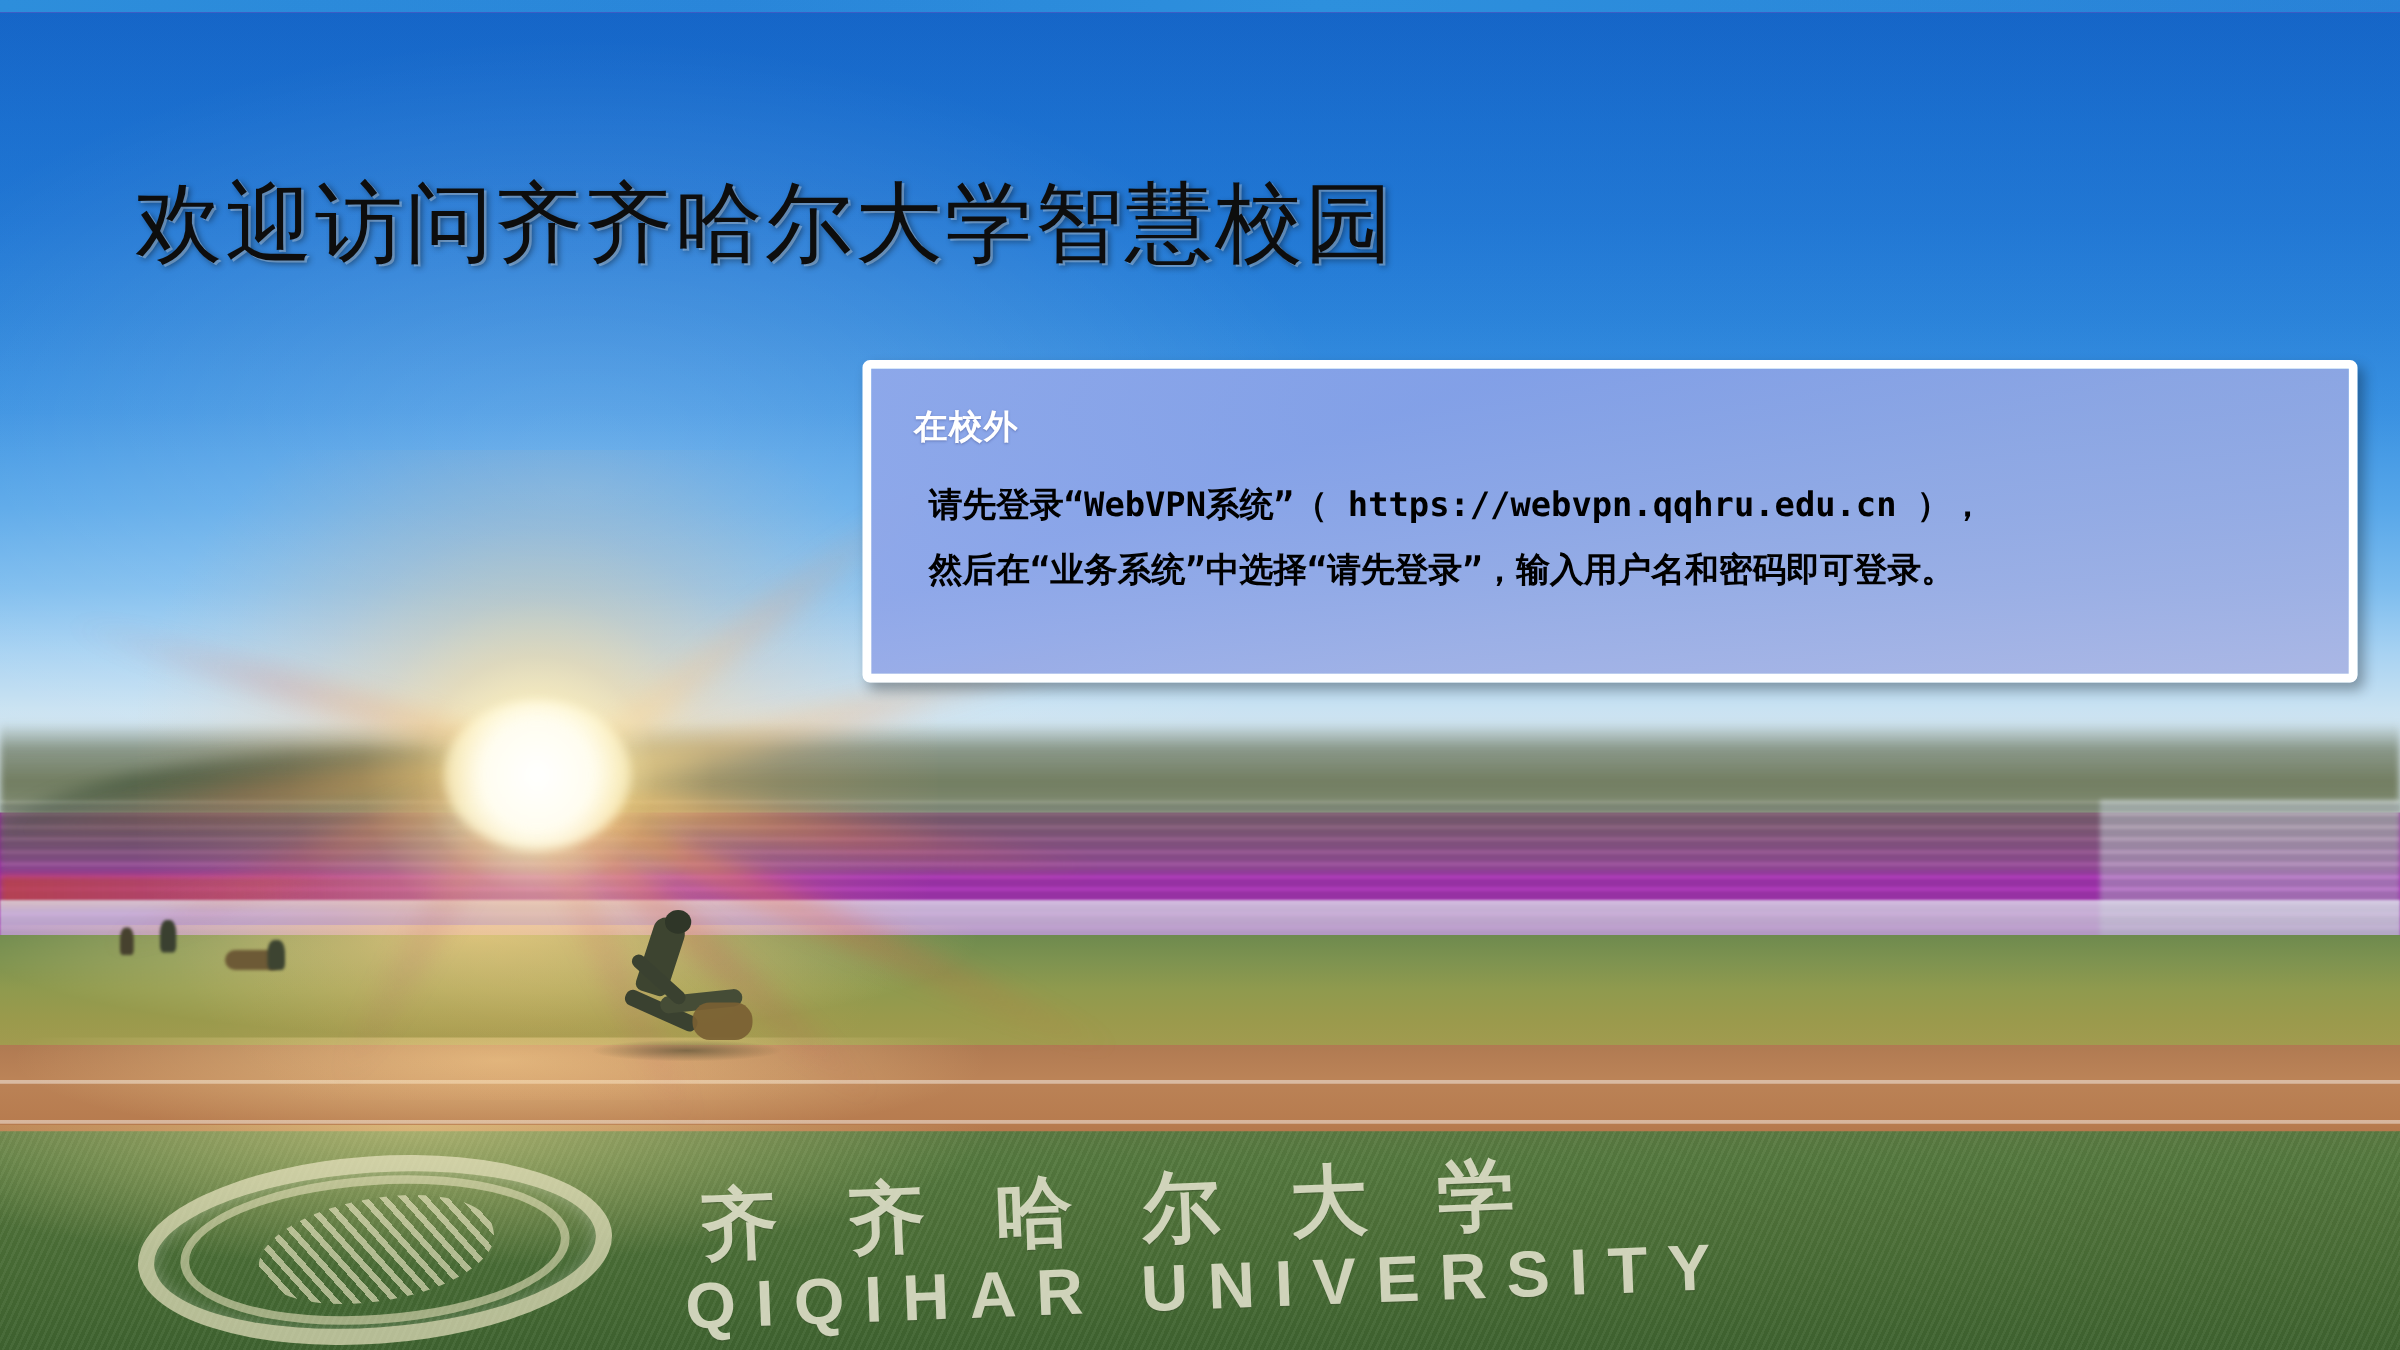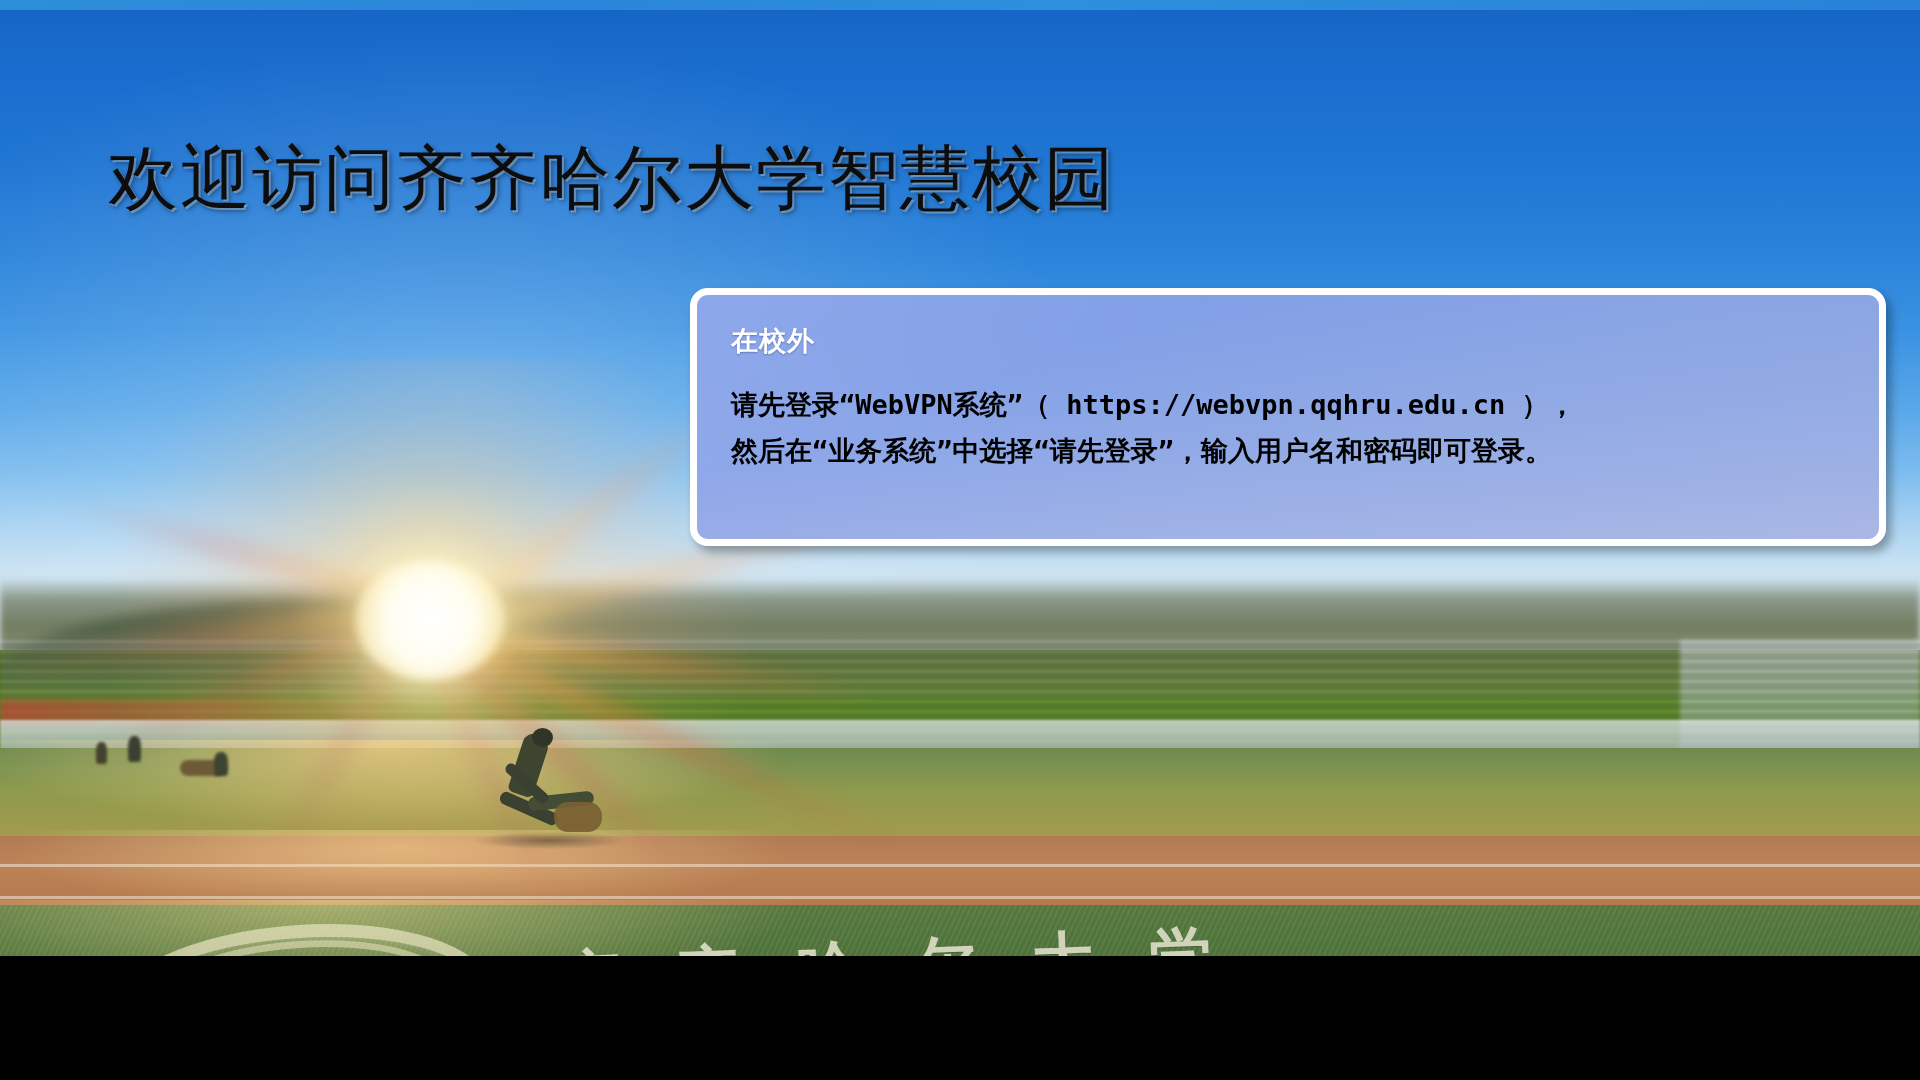--- a/index.html
+++ b/index.html
@@ -9,23 +9,23 @@
     background: #000;
   }
   body {
     font-family: "Liberation Sans", "DejaVu Sans", sans-serif;
   }
 
   
   #slide {
     position: relative;
     width: 1920px;
-    height: 956px;
+    height: 1080px;
     overflow: hidden;
-    background: #4d7c0f;
+    background: #a21caf;
   }
 
   
   .bg-layer { position: absolute; left: 0; top: 0; width: 100%; height: 100%; }
 
   
   .sky-strip {
     position: absolute; left: 0; top: 0; width: 100%; height: 10px;
     background: linear-gradient(to right,#2f93e0,#2b8ade 30%,#2f95e2 55%,#2a86dc 100%);
   }
@@ -288,21 +288,21 @@
     letter-spacing: 2px;
     white-space: nowrap;
     text-shadow:
       2px 2px 0 rgba(255,255,255,.30),
       3px 3px 5px rgba(0,0,0,.45);
   }
 
   .callout {
     position: absolute;
     border: 7px solid #ffffff;
-    border-radius: 18px;
+    border-radius: 6px;
     box-sizing: border-box;
     box-shadow: 5px 6px 10px rgba(0,0,0,.32);
     background: linear-gradient(160deg,
         rgba(150,170,235,0.88) 0%,
         rgba(143,163,232,0.86) 28%,
         rgba(155,170,228,0.84) 58%,
         rgba(168,176,226,0.82) 100%);
     padding: 28px 34px 16px 34px;
   }
   .callout.box2 {
@@ -320,21 +320,21 @@
     letter-spacing: 1px;
     margin: 0 0 26px 0;
     text-shadow: 0 1px 2px rgba(40,50,110,.40);
   }
   .callout-line {
     color: #000000;
     font-family: "DejaVu Sans Mono", "Liberation Mono", monospace;
     font-size: 27px;
     font-weight: 700;
     line-height: 1.48;
-    margin: 0;
+    margin: 12px;
     white-space: nowrap;
     letter-spacing: 0px;
   }
   .callout-line + .callout-line { margin-top: 6px; }
 
   #box1 { left: 690px; top: 288px; width: 1196px; height: 258px; }
   #box2 { left: 690px; top: 612px; width: 1168px; height: 260px; }
 </style>
 </head>
 <body>

